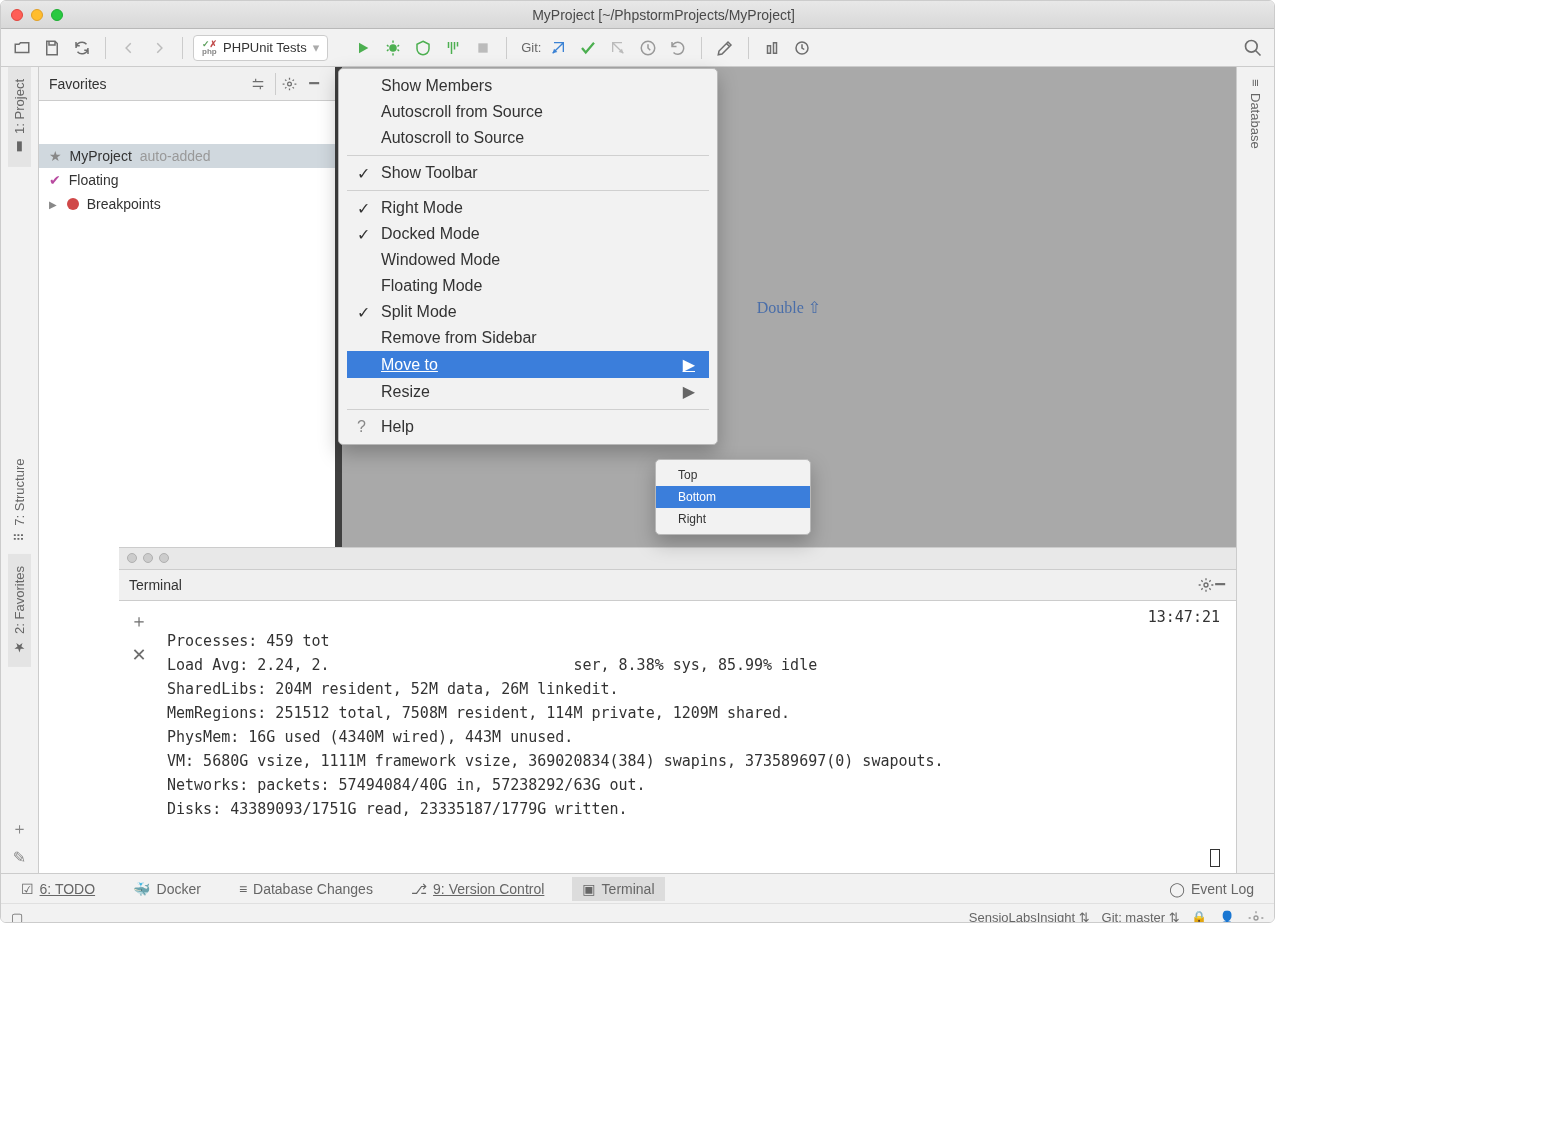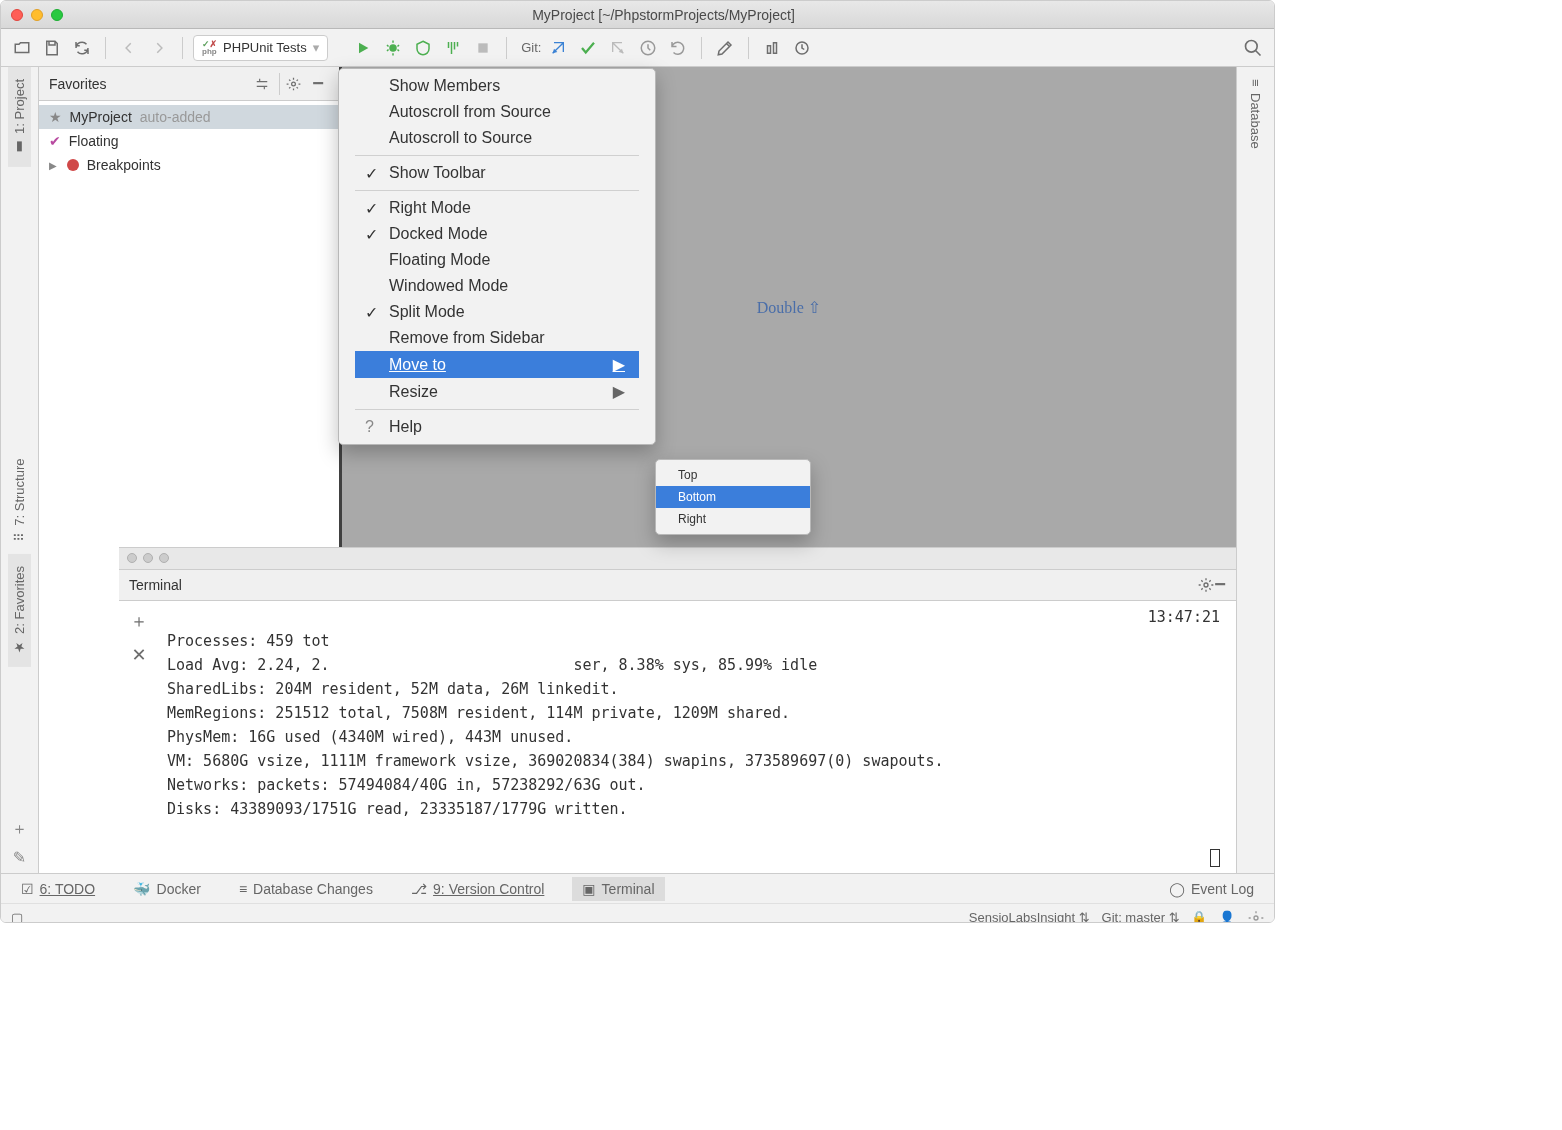--- a/index.html
+++ b/index.html
@@ -20,21 +20,21 @@
 .git-label { color:#666; margin-left:4px;}
 .spacer { flex: 1; }
 .main { display: flex; height: 806px; }
 .leftbar { width: 38px; background: #f2f2f2; border-right: 1px solid #ccc; display: flex; flex-direction: column; align-items: center; }
 .leftbar .tab { writing-mode: vertical-rl; transform: rotate(180deg); padding: 12px 4px; font-size: 13px; color: #666; cursor: pointer; display:flex; align-items:center; gap:6px;}
 .leftbar .tab.selected { background: #e4e4e4; }
 .rightbar { width: 38px; background: #f2f2f2; border-left: 1px solid #ccc; display:flex; flex-direction:column; align-items:center;}
 .rightbar .tab { writing-mode: vertical-rl; padding: 12px 4px; font-size: 13px; color: #666; display:flex; align-items:center; gap:6px;}
 .content { flex:1; display:flex; flex-direction:column; }
 .upper { flex:1; display:flex; background:#a9a9a9; position:relative;}
-.fav-panel { width: 303px; background:#fff; border-right:3px solid #404040; display:flex; flex-direction:column;}
+.fav-panel { width: 303px; background:#fff; border-right:7px solid #404040; display:flex; flex-direction:column;gap:39px;}
 .fav-header { height:34px; background:#f0f0f0; border-bottom:1px solid #ccc; display:flex; align-items:center; padding:0 10px; gap:6px;}
 .fav-header .title-txt { flex:1; font-size:14px;}
 .fav-header .hbtn { width:22px; height:22px; display:flex; align-items:center; justify-content:center; color:#6e6e6e; cursor:pointer;}
 .fav-body { flex:1; padding:4px 0;}
 .fav-item { display:flex; align-items:center; padding:4px 10px; gap:8px; font-size:14px;}
 .fav-item.selected { background:#d0d8de;}
 .star { color:#888; font-size:14px;}
 .bookmark { color:#b84aa0;}
 .breakpoint { width:12px; height:12px; background:#d04848; border-radius:50%; display:inline-block;}
 .tri { color:#888; font-size:10px; margin-right:2px;}
@@ -51,21 +51,21 @@
 .term-gutter .gbtn { width:24px; height:24px; display:flex; align-items:center; justify-content:center; color:#6e6e6e; font-size:18px; cursor:pointer;}
 .term-content { flex:1; font-family: Menlo, Consolas, monospace; font-size:15px; line-height:24px; padding:4px 8px; color:#333; white-space:pre; overflow:hidden; position:relative;}
 .term-time { position:absolute; top:4px; right:16px; font-family:Menlo,monospace;}
 .term-cursor { position:absolute; bottom:6px; right:16px; width:10px; height:18px; border:1.5px solid #333;}
 .bottombar { height:30px; background:#f2f2f2; border-top:1px solid #ccc; display:flex; align-items:center; padding:0 10px; gap:18px;}
 .bottombar .btab { display:flex; align-items:center; gap:6px; padding:4px 10px; color:#666; font-size:14px; cursor:pointer;}
 .bottombar .btab.active { background:#dcdcdc;}
 .bottombar .underline { text-decoration:underline;}
 .statusbar { height:28px; background:#f2f2f2; border-top:1px solid #e0e0e0; display:flex; align-items:center; padding:0 10px; gap:12px; font-size:13px; color:#666;}
 .statusbar .spacer { flex:1;}
-.ctx-menu { position:absolute; left:337px; top:67px; width:318px; background:#f2f2f2; border:1px solid #b8b8b8; border-radius:5px; box-shadow:0 8px 20px rgba(0,0,0,0.25); z-index:10; padding:4px 16px;text-align:right;}
+.ctx-menu { position:absolute; left:337px; top:67px; width:380px; background:#f2f2f2; border:1px solid #b8b8b8; border-radius:5px; box-shadow:0 8px 20px rgba(0,0,0,0.25); z-index:10; padding:4px 8px;text-align:right;}
 .ctx-item { display:flex; align-items:center; padding:4px 14px 4px 34px; font-size:16px; color:#333; cursor:pointer; position:relative;}
 .ctx-item .check { position:absolute; left:10px; color:#333;}
 .ctx-item.highlight { background:#3b7edb; color:#fff;text-decoration:underline;}
 .ctx-item.highlight .arrow { color:#fff;}
 .ctx-item .arrow { margin-left:auto; color:#666;}
 .ctx-sep { height:1px; background:#d0d0d0; margin:4px 0;}
 .ctx-item .q { position:absolute; left:10px; color:#888;}
 .sub-menu { position:absolute; left:654px; top:458px; width:156px; background:#f2f2f2; border:1px solid #b8b8b8; border-radius:5px; box-shadow:0 8px 20px rgba(0,0,0,0.25); z-index:11; padding:4px 0;}
 .sub-item { padding:4px 22px; font-size:12px; cursor:pointer;}
 .sub-item.highlight { background:#3b7edb; color:#fff;}
@@ -370,24 +370,24 @@
   <div class="ctx-sep"></div>
   <div class="ctx-item">
       <span class="check">✓</span>
       <span>Right Mode</span>
     </div>
   <div class="ctx-item">
       <span class="check">✓</span>
       <span>Docked Mode</span>
     </div>
   <div class="ctx-item">
+      <span>Windowed Mode</span>
+    </div>
+  <div class="ctx-item">
       <span>Floating Mode</span>
-    </div>
-  <div class="ctx-item">
-      <span>Windowed Mode</span>
     </div>
   <div class="ctx-item">
       <span class="check">✓</span>
       <span>Split Mode</span>
     </div>
   <div class="ctx-item">
       <span>Remove from Sidebar</span>
     </div>
   <div class="ctx-item highlight">
       <span>Move to</span>

